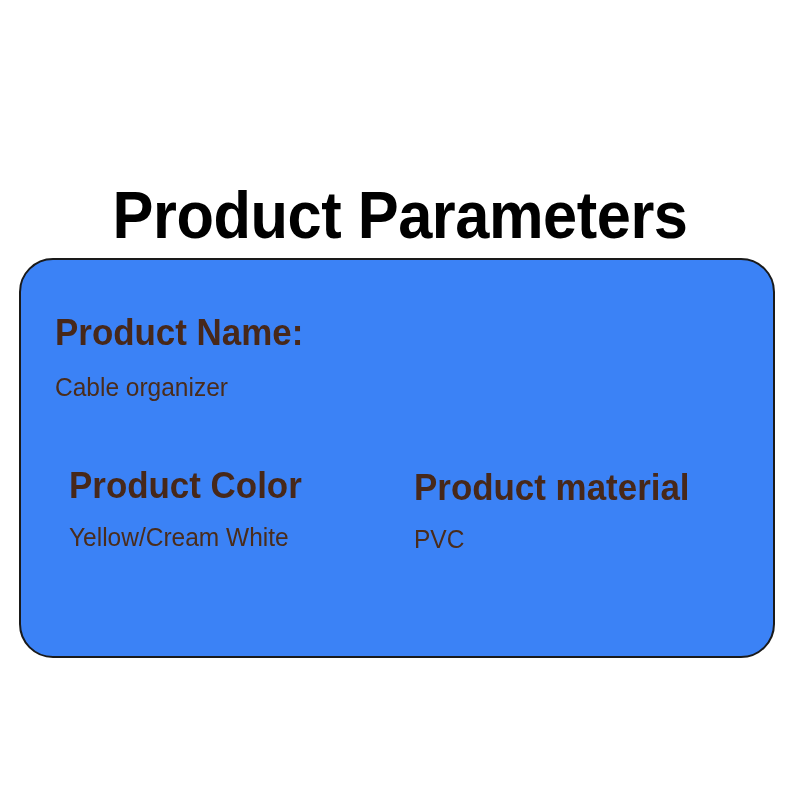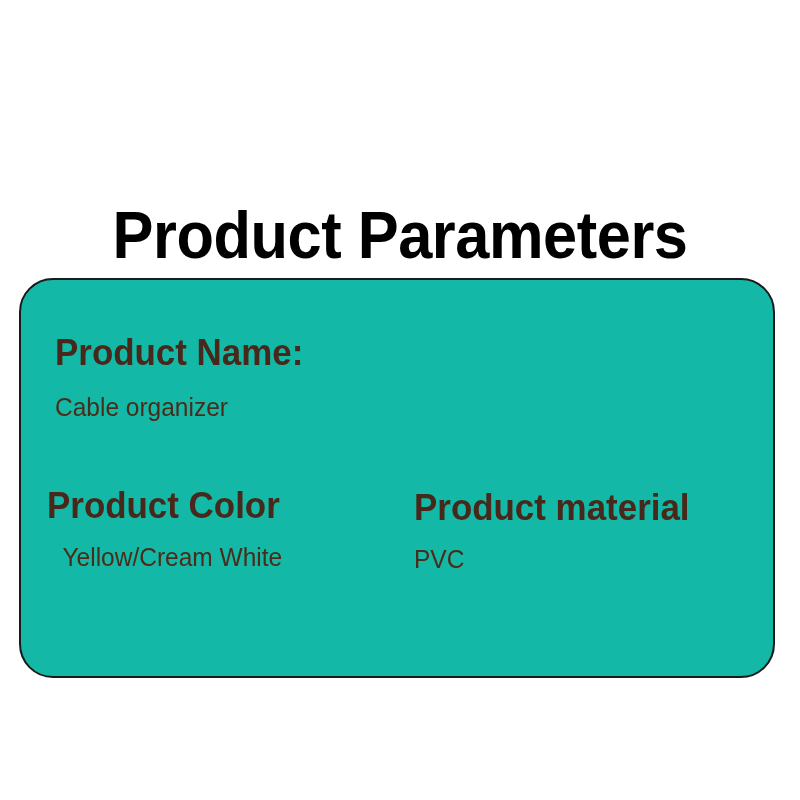--- a/index.html
+++ b/index.html
@@ -13,21 +13,20 @@
     font-family: "Liberation Sans", sans-serif;
     overflow: hidden;
     position: relative;
   }
 
   #page-root {
     position: relative;
     width: 800px;
     height: 766px;
     background: #ffffff;
-    margin-top: 20px;
   }
 
   
   .page-title {
     position: absolute;
     left: 0;
     top: 134px;
     width: 800px;
     text-align: center;
     font-family: "Liberation Sans", sans-serif;
@@ -44,21 +43,21 @@
   
   .params-card {
     position: absolute;
     left: 19px;
     top: 258px;
     width: 756px;
     height: 400px;
     box-sizing: border-box;
     border: 2px solid #1a1a1a;
     border-radius: 34px;
-    background: #14b8a6;
+    background: #3b82f6;
   }
 
   .card-inner {
     position: absolute;
     left: 0;
     top: 0;
     right: 0;
     bottom: 0;
   }
 
@@ -66,23 +65,22 @@
   .field-block {
     position: absolute;
   }
 
   .field-row-1 {
     left: 34px;
     top: 53px;
   }
 
   .field-row-2-left {
-    left: 26px;
+    left: 48px;
     top: 206px;
-    text-align: right;
   }
 
   .field-row-2-right {
     left: 393px;
     top: 208px;
   }
 
   .field-label {
     font-family: "Liberation Sans", sans-serif;
     font-weight: bold;

